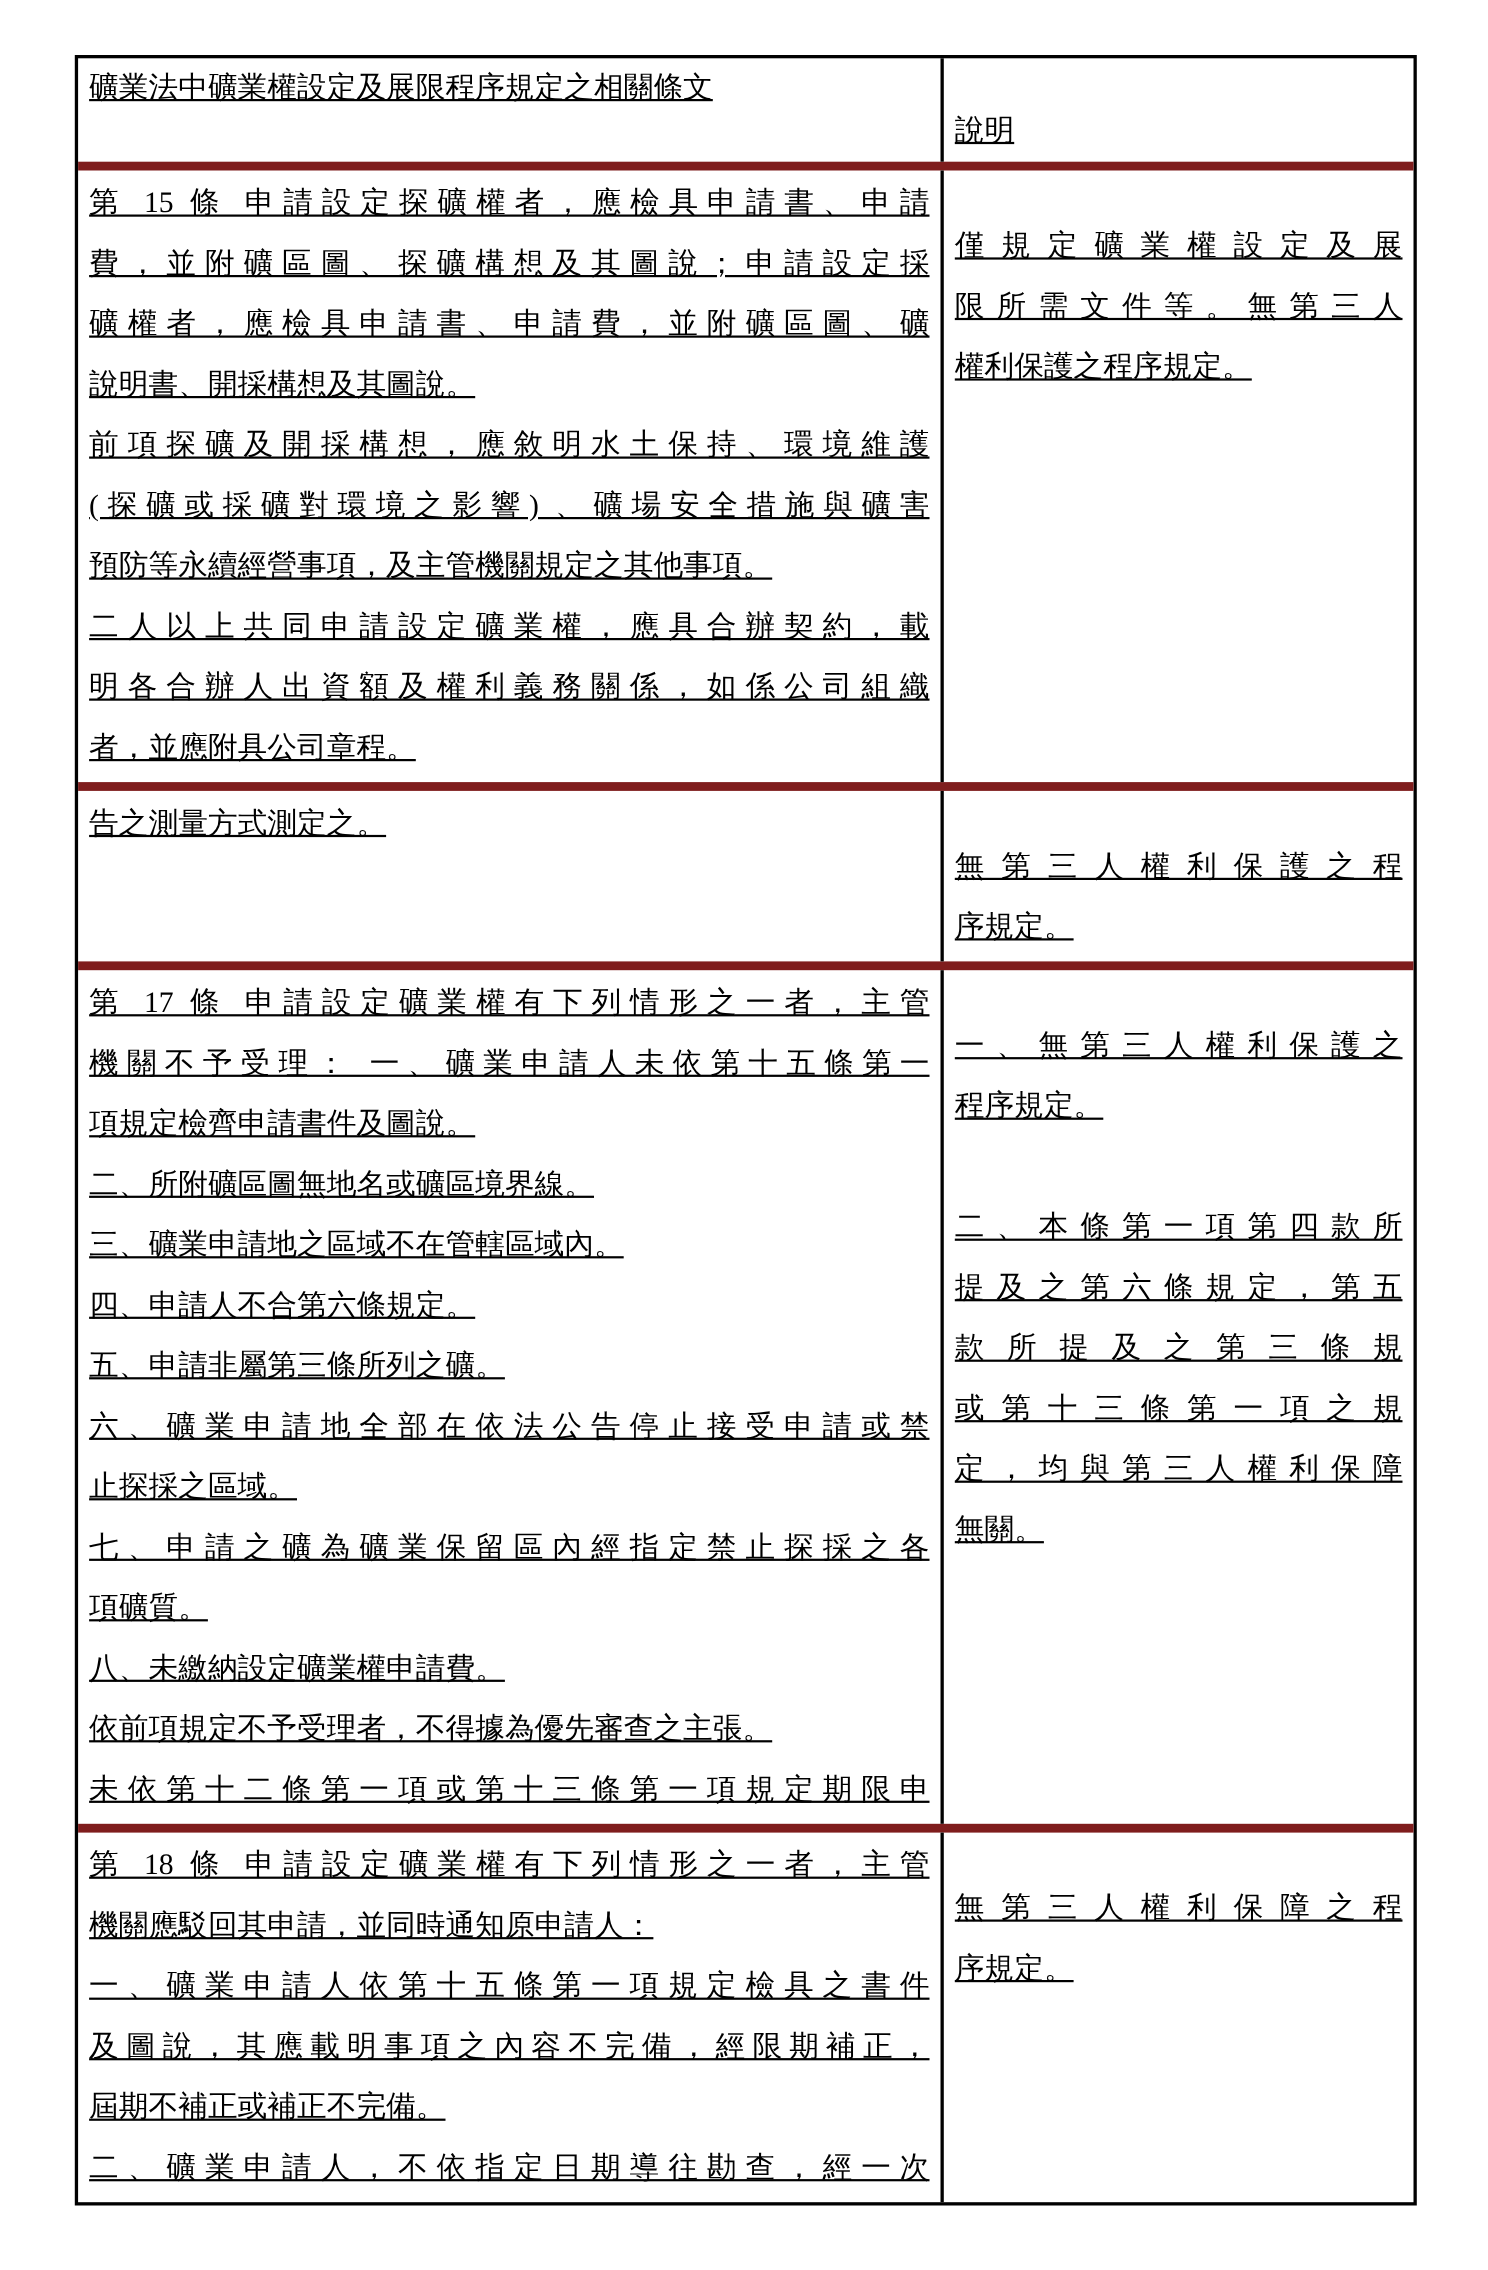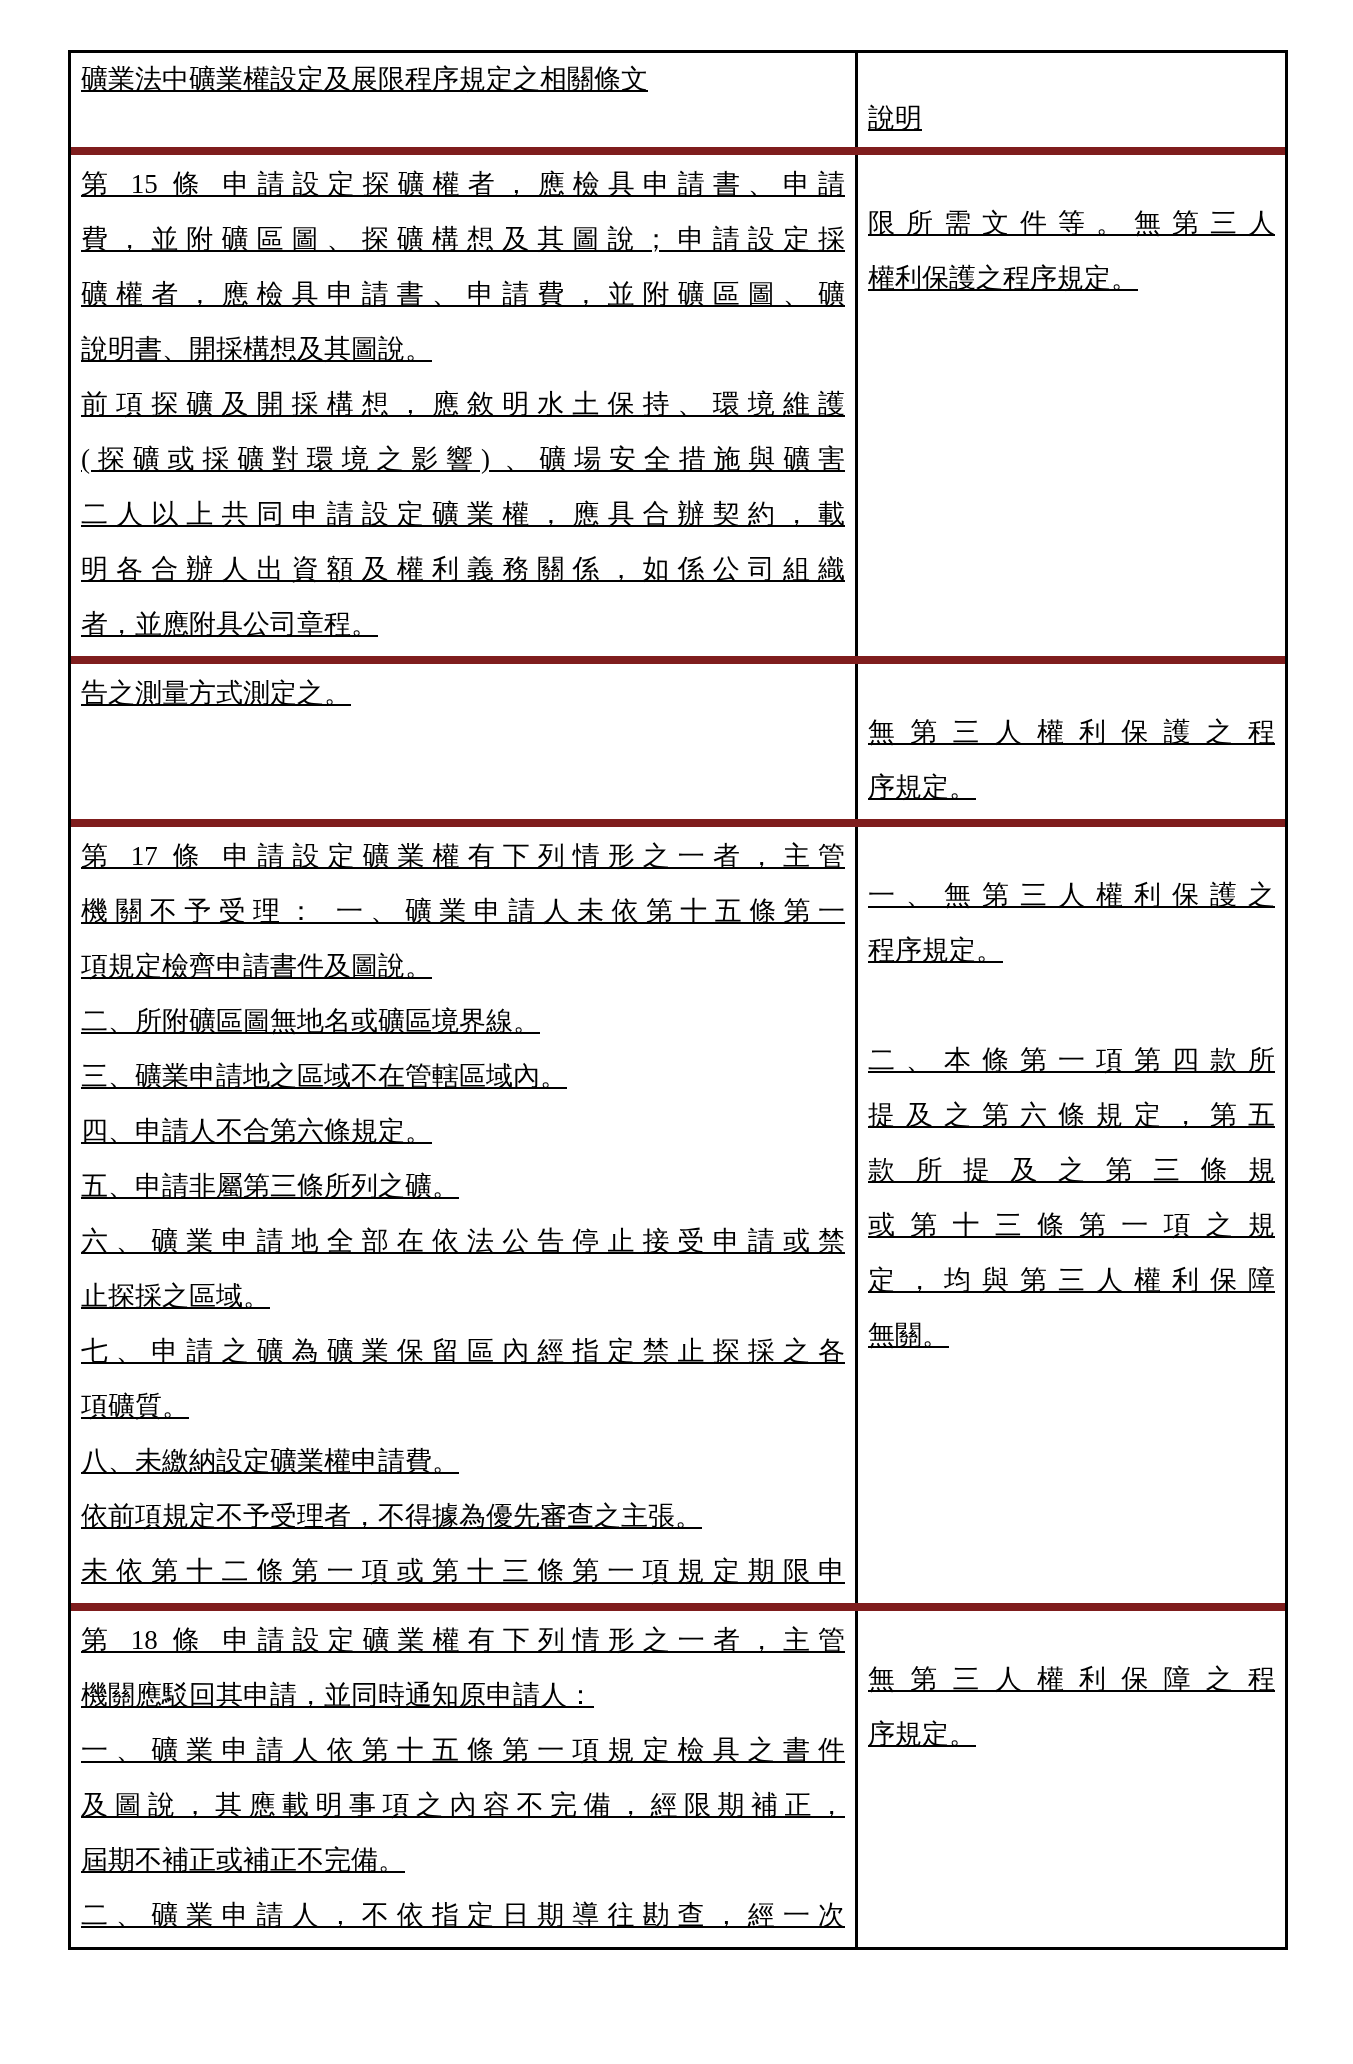--- a/index.html
+++ b/index.html
@@ -61,25 +61,27 @@
   </div>
 
   <div class="row">
     <div class="cl">
       <div class="ln">第 15 條 申請設定探礦權者，應檢具申請書、申請</div>
       <div class="ln">費，並附礦區圖、探礦構想及其圖說；申請設定採</div>
       <div class="ln">礦權者，應檢具申請書、申請費，並附礦區圖、礦</div>
       <div class="ln last">說明書、開採構想及其圖說。</div>
       <div class="ln">前項探礦及開採構想，應敘明水土保持、環境維護</div>
       <div class="ln">(探礦或採礦對環境之影響) 、礦場安全措施與礦害</div>
+      <div class="ln last">預防等永續經營事項，及主管機關規定之其他事項。</div>
       <div class="ln">二人以上共同申請設定礦業權，應具合辦契約，載</div>
       <div class="ln">明各合辦人出資額及權利義務關係，如係公司組織</div>
       <div class="ln last">者，並應附具公司章程。</div>
     </div>
     <div class="cr">
+      <div class="ln">僅規定礦業權設定及展</div>
       <div class="ln">限所需文件等。無第三人</div>
       <div class="ln last">權利保護之程序規定。</div>
     </div>
   </div>
 
   <div class="row">
     <div class="cl">
       <div class="ln last">告之測量方式測定之。</div>
     </div>
     <div class="cr">

